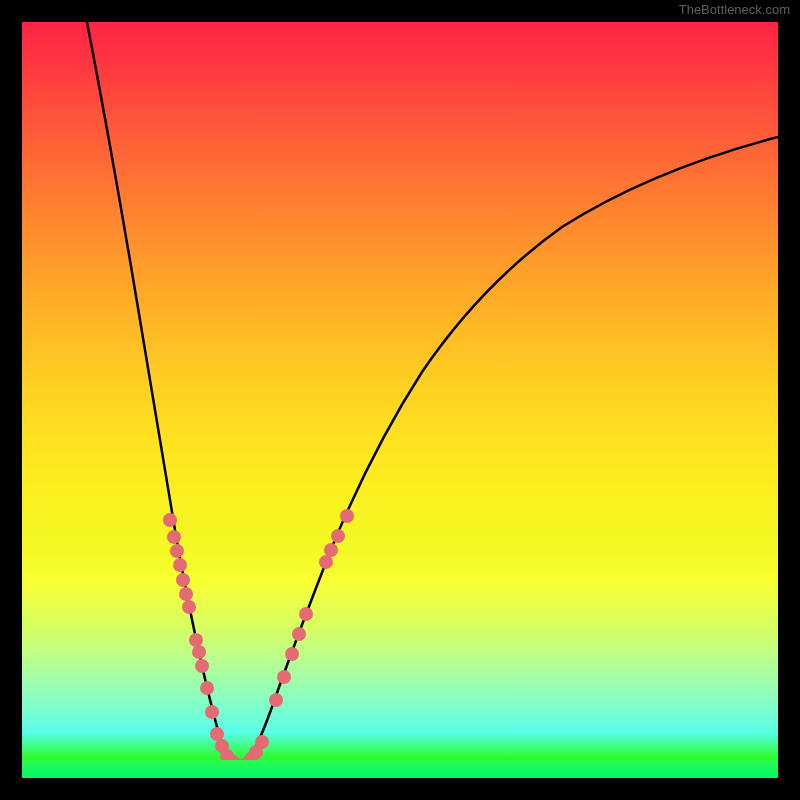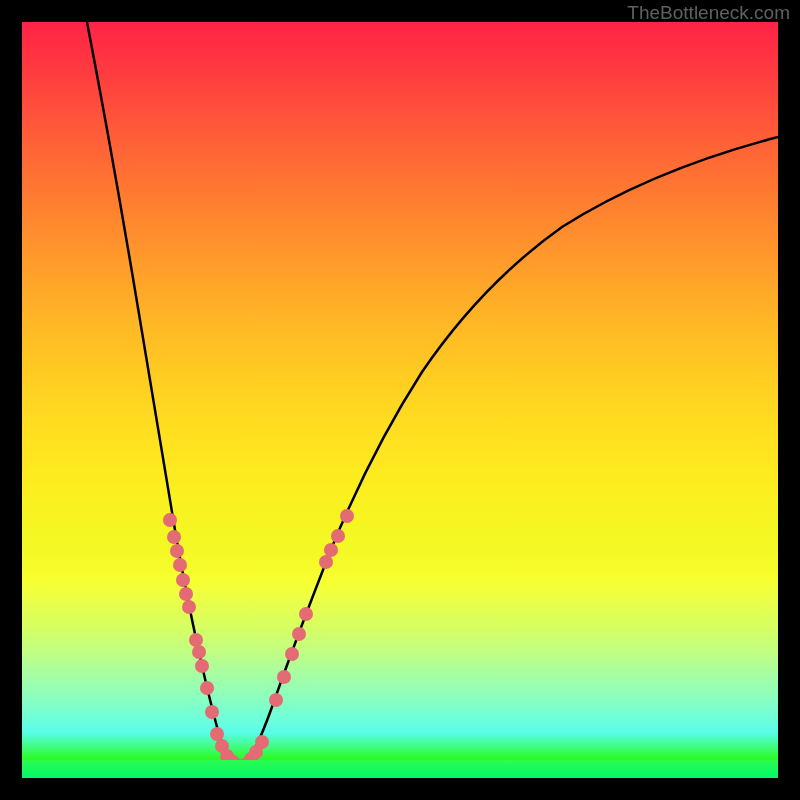--- a/index.html
+++ b/index.html
@@ -13,21 +13,21 @@
       background: #000;
       position: relative;
       overflow: hidden;
       font-family: Arial, sans-serif;
     }
     .watermark {
       position: absolute;
       top: 2px;
       right: 10px;
       color: #606060;
-      font-size: 19px;
+      font-size: 13px;
       z-index: 10;
       font-weight: normal;
     }
     .chart-area {
       position: absolute;
       top: 22px;
       left: 22px;
       width: 756px;
       height: 756px;
       background: linear-gradient(to bottom,

